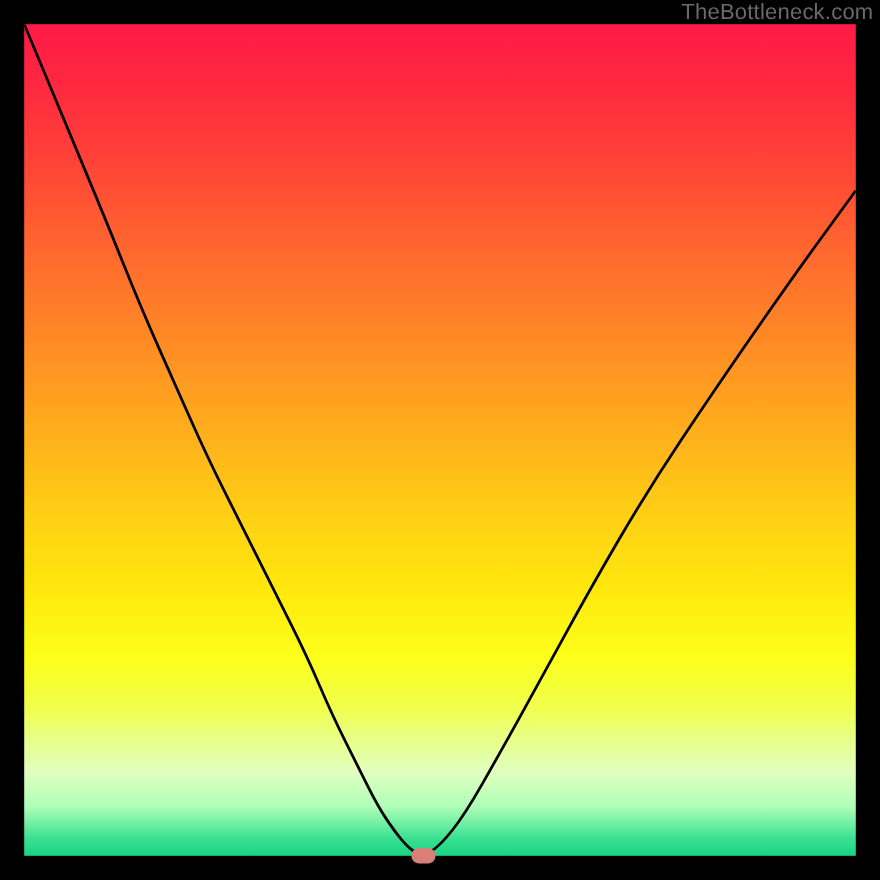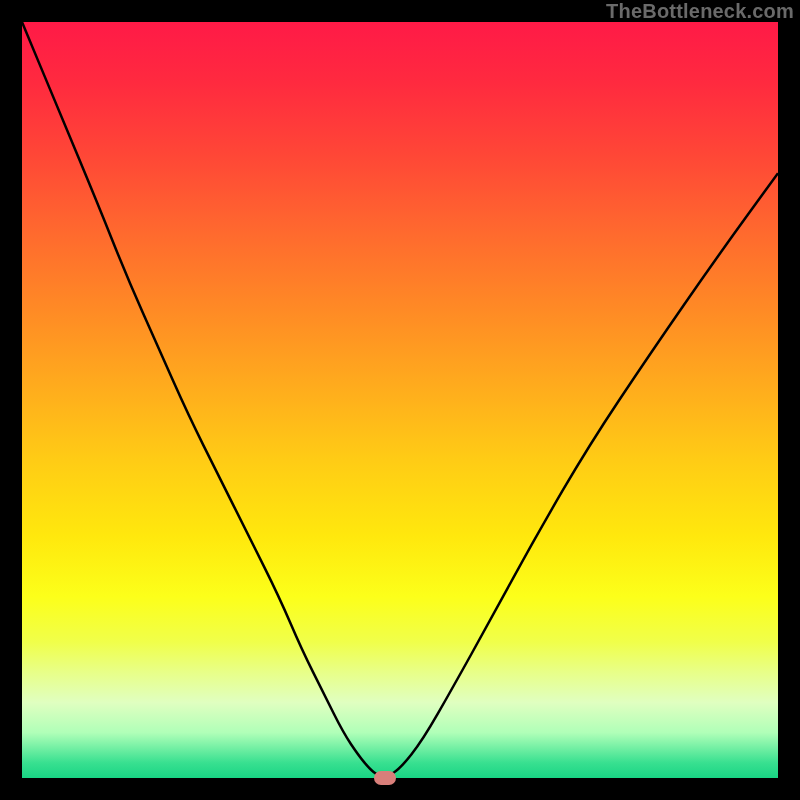--- a/index.html
+++ b/index.html
@@ -45,21 +45,21 @@
     background: #d97f7a;
     border-radius: 7px;
     transform: translate(-50%, -50%);
   }
   .watermark {
     position: absolute;
     top: 0px;
     right: 6px;
     font-family: Arial, Helvetica, sans-serif;
     font-size: 20px;
-    font-weight: 700;
+    font-weight: 400;
     color: #6a6a6a;
     letter-spacing: 0.2px;
   }
 </style>
 </head>
 <body>
 <div class="frame">
   <div class="plot-area">
     <svg class="curve-layer" viewBox="0 0 756 756" preserveAspectRatio="none">
       <path id="curve-path" fill="none" stroke="#000000" stroke-width="2.5" d="M 0.00 0.00 Q 0.00 0.00 18.90 45.36 Q 37.80 90.72 56.70 136.08 Q 75.60 181.44 90.72 219.24 Q 105.84 257.04 120.96 291.06 Q 136.08 325.08 151.20 359.10 Q 166.32 393.12 181.44 423.36 Q 196.56 453.60 211.68 483.84 Q 226.80 514.08 241.92 544.32 Q 257.04 574.56 268.38 601.02 Q 279.72 627.48 291.06 650.16 Q 302.40 672.84 311.85 691.74 Q 321.30 710.64 328.86 721.98 Q 336.42 733.32 342.09 740.12 Q 347.76 746.93 351.54 749.95 Q 355.32 752.98 359.10 754.49 Q 362.88 756.00 370.44 751.46 Q 378.00 746.93 389.34 732.56 Q 400.68 718.20 415.80 691.74 Q 430.92 665.28 449.82 631.26 Q 468.72 597.24 491.40 555.66 Q 514.08 514.08 540.54 468.72 Q 567.00 423.36 597.24 378.00 Q 627.48 332.64 661.50 283.50 Q 695.52 234.36 725.76 192.78 T 756.00 151.20"></path>

